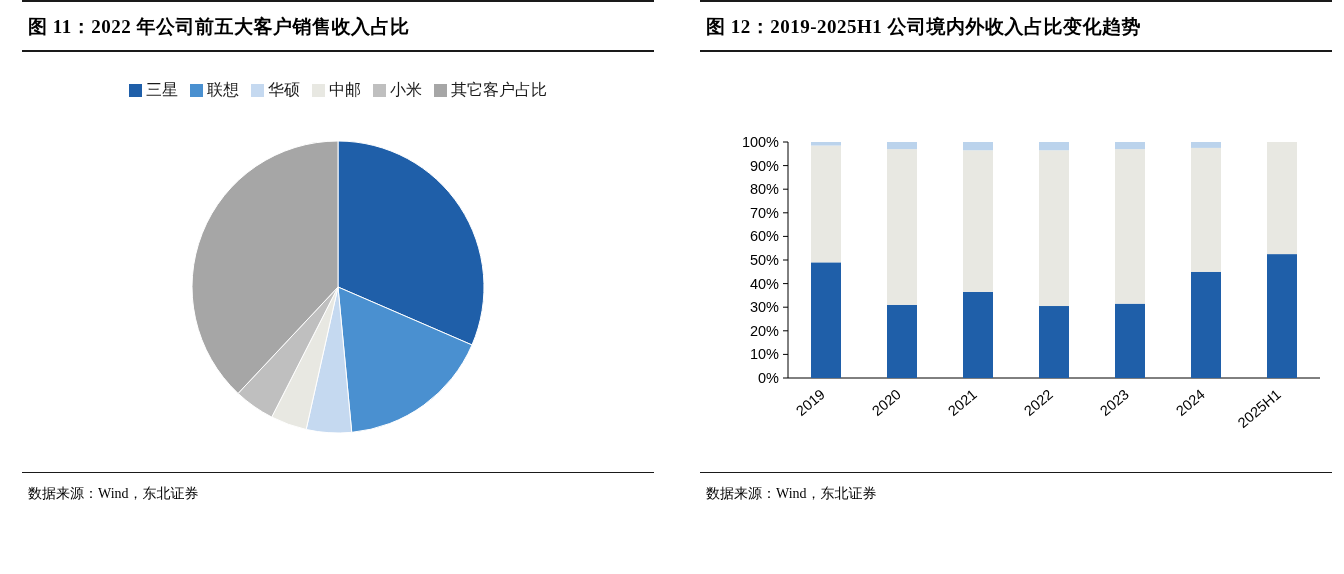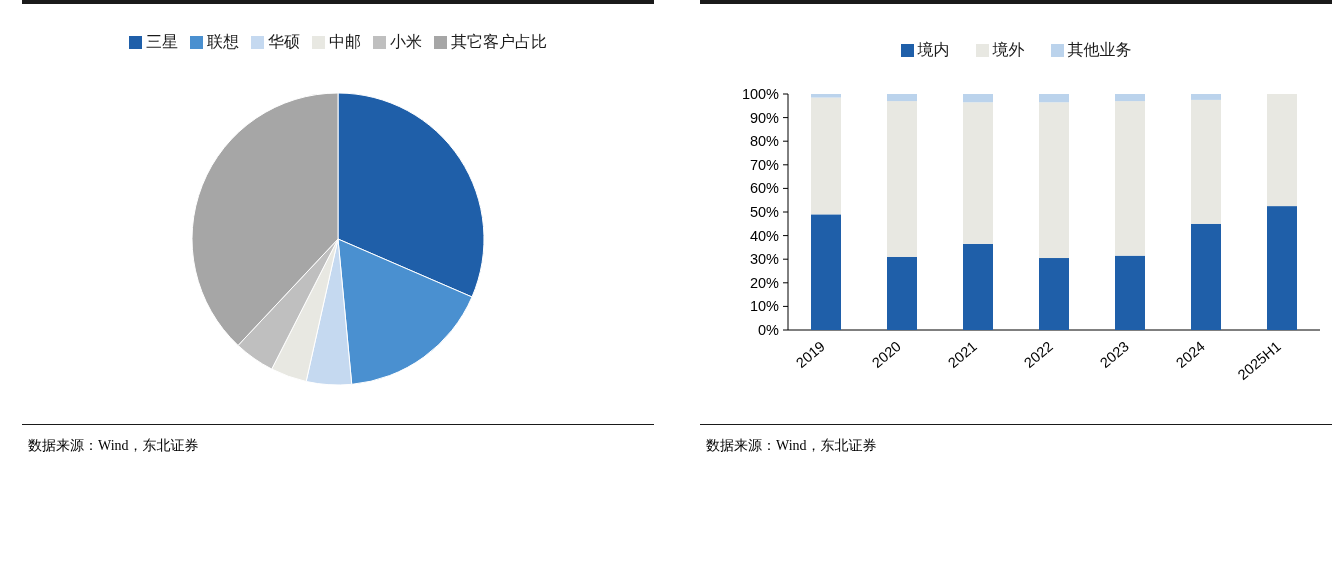--- a/index.html
+++ b/index.html
@@ -126,20 +126,21 @@
     fill: #000;
   }
 </style>
 </head>
 <body>
 
 <div class="page">
 
   <div class="panel panel-left">
     <div class="rule-top"></div>
+    <div class="fig-title">图 11：2022 年公司前五大客户销售收入占比</div>
     <div class="rule-under-title"></div>
 
     <div class="chart-area">
 
       <div class="pie-legend">
         <span class="legend-item">
           <span class="legend-swatch" style="background:#1F5FA9"></span>
           <span class="legend-label">三星</span>
         </span>
         <span class="legend-item">
@@ -176,38 +177,25 @@
       </div>
 
     </div>
 
     <div class="rule-bottom"></div>
     <div class="source">数据来源：Wind，东北证券</div>
   </div>
 
   <div class="panel panel-right">
     <div class="rule-top"></div>
+    <div class="fig-title">图 12：2019-2025H1 公司境内外收入占比变化趋势</div>
     <div class="rule-under-title"></div>
 
     <div class="chart-area">
 
-      <div class="bar-legend">
-        <span class="legend-item">
-          <span class="legend-swatch" style="background:#1F5FA9"></span>
-          <span class="legend-label">境内</span>
-        </span>
-        <span class="legend-item">
-          <span class="legend-swatch" style="background:#E8E8E2"></span>
-          <span class="legend-label">境外</span>
-        </span>
-        <span class="legend-item">
-          <span class="legend-swatch" style="background:#BBD3EC"></span>
-          <span class="legend-label">其他业务</span>
-        </span>
-      </div>
 
       <div class="bar-chart-wrap">
         <svg id="bar-svg" width="632" height="330" viewBox="0 0 632 330">
             <line x1="88" y1="12" x2="88" y2="248" stroke="#000" stroke-width="1"></line>
             <line x1="88" y1="248" x2="620" y2="248" stroke="#000" stroke-width="1"></line>
             <line x1="83" y1="248" x2="88" y2="248" stroke="#000" stroke-width="1"></line>
             <text x="79" y="253" text-anchor="end" class="axis-label">0%</text>
             <line x1="83" y1="224.4" x2="88" y2="224.4" stroke="#000" stroke-width="1"></line>
             <text x="79" y="229.4" text-anchor="end" class="axis-label">10%</text>
             <line x1="83" y1="200.8" x2="88" y2="200.8" stroke="#000" stroke-width="1"></line>

